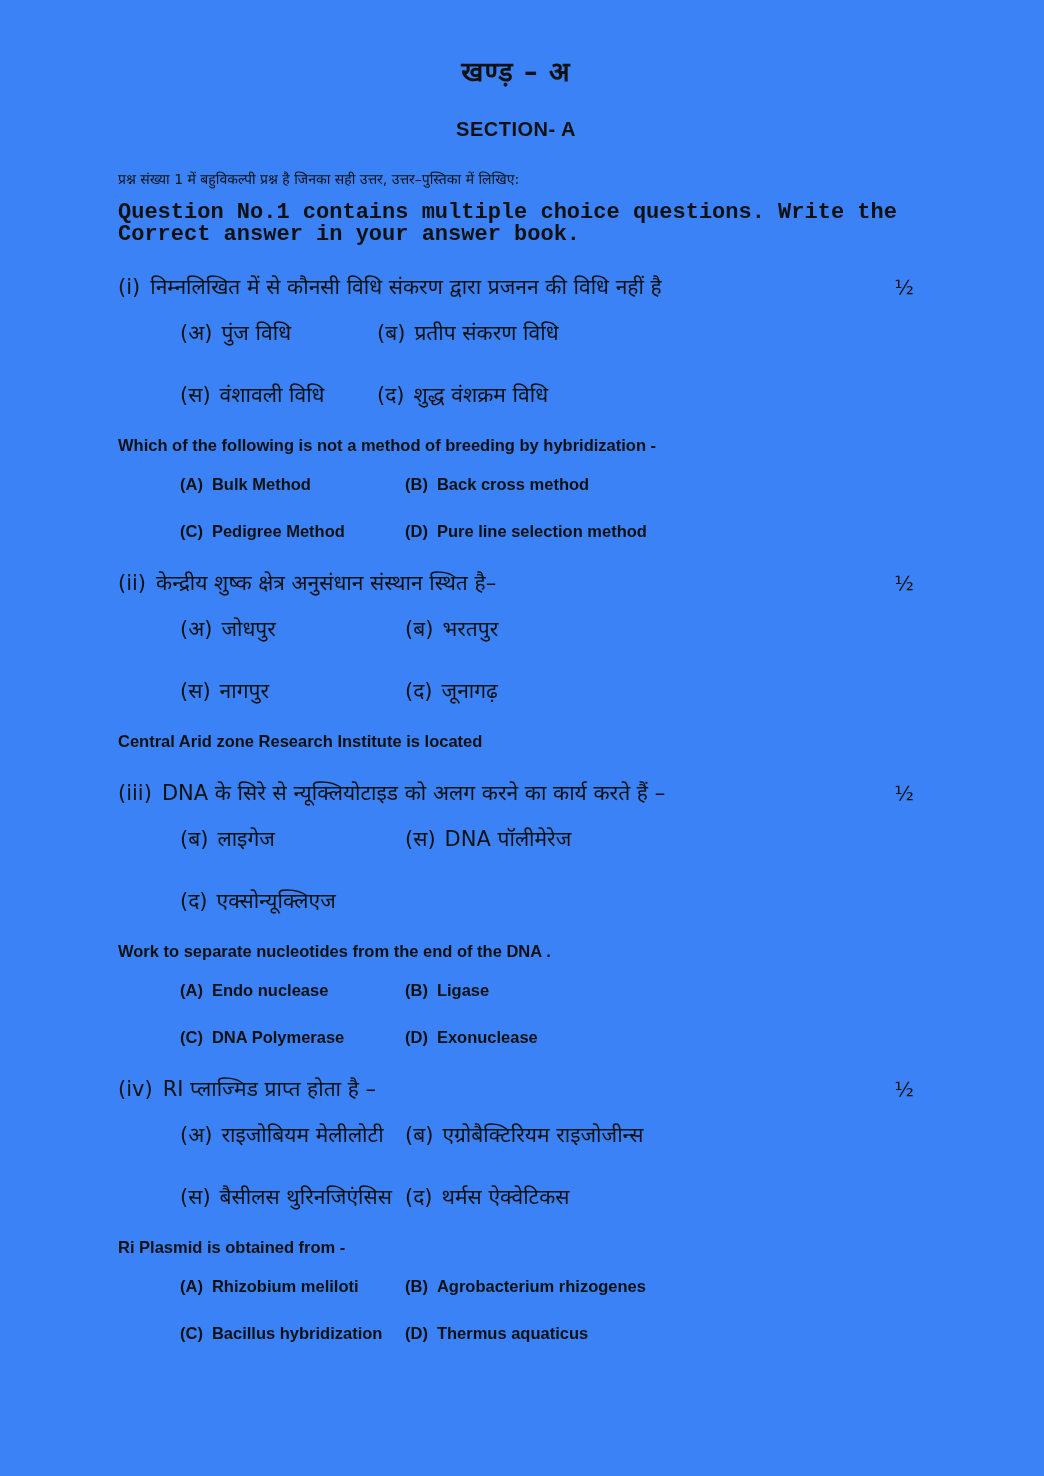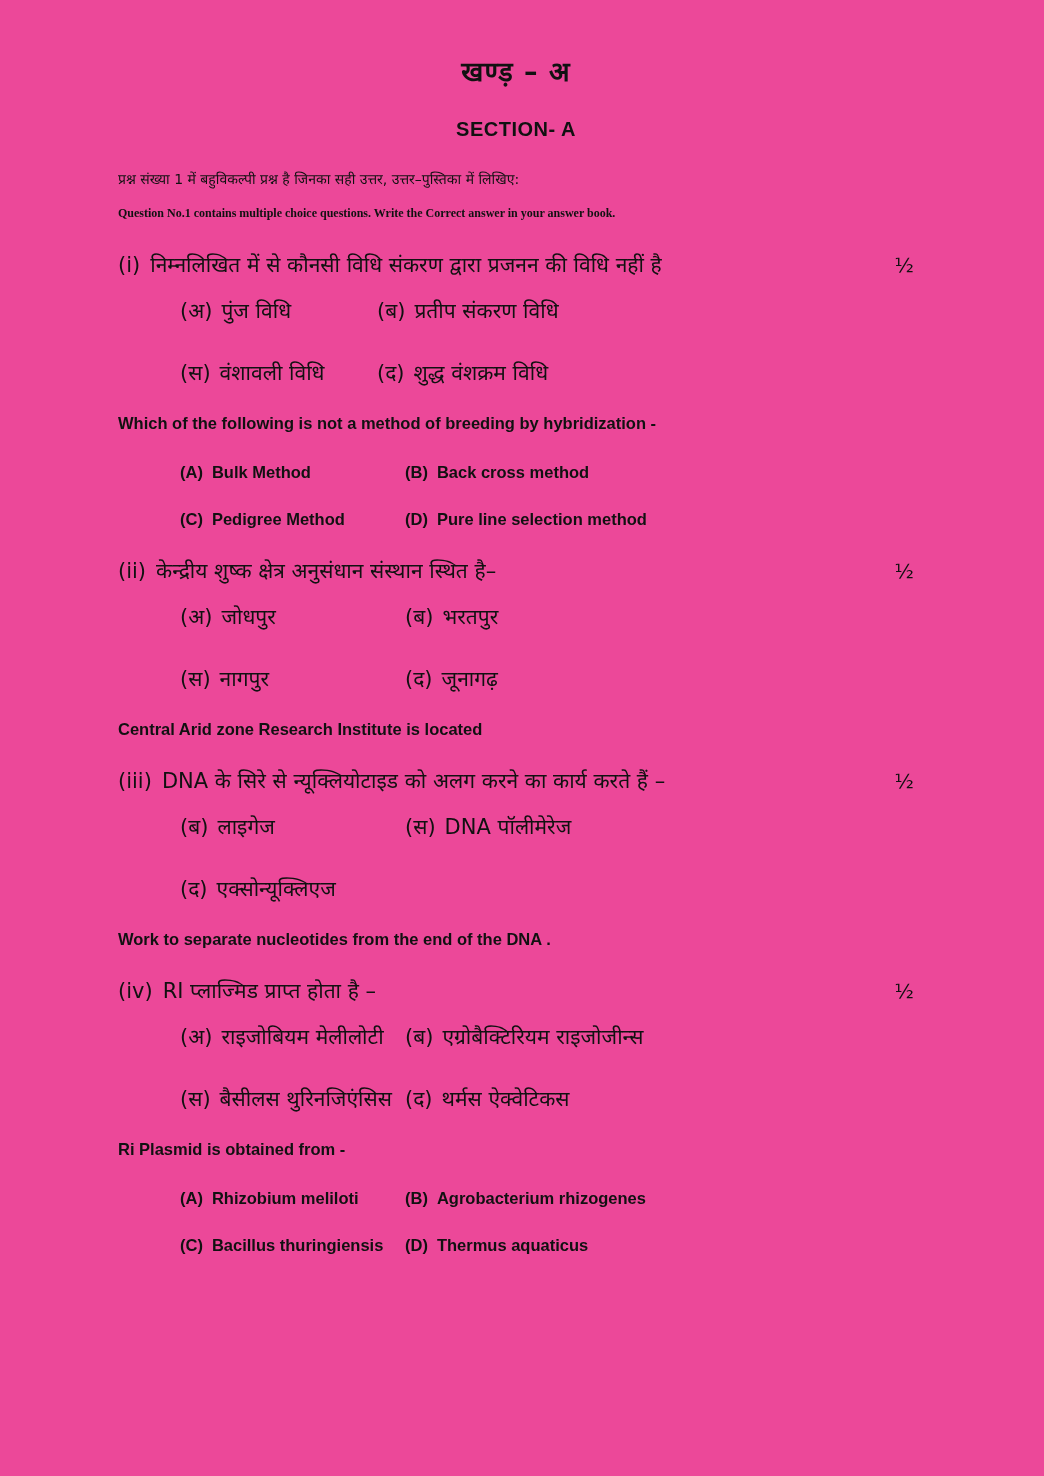--- a/index.html
+++ b/index.html
@@ -1,20 +1,20 @@
 <!DOCTYPE html>
 <html lang="hi"><head>
 <meta charset="utf-8">
 <style>
   html,body { margin:0; padding:0; background:#e8e8e8; }
   .page {
     position:relative;
     width:1044px; height:1476px;
     margin:0 auto;
-    background:#ec4899;
+    background:#3b82f6;
     color:#111111;
     box-sizing:border-box;
     padding:56px 130px 40px 118px;
     overflow:hidden;
   }
   .title-hi {
     font-family:"DejaVu Sans", sans-serif;
     font-size:27px; font-weight:700;
     text-align:center; margin:0; line-height:32px; letter-spacing:1px;
   }
@@ -22,22 +22,22 @@
     font-family:Liberation Sans, sans-serif;
     font-size:20px; font-weight:700;
     text-align:center; margin:30px 0 0 0; line-height:22px; letter-spacing:0.5px;
   }
   .instr-hi {
     font-family:"DejaVu Sans", sans-serif;
     font-size:14px; font-weight:500;
     margin:24px 0 0 0; line-height:30px;
   }
   .instr-en {
-    font-family:Liberation Serif, serif;
-    font-size:12px; font-weight:700;
+    font-family:Liberation Mono, monospace;
+    font-size:22px; font-weight:700;
     margin:8px 0 0 0; line-height:22px;
   }
   .stem-row {
     display:flex; align-items:flex-start;
     margin-top:26px; line-height:30px;
     font-family:"DejaVu Sans", sans-serif;
     font-size:21px; font-weight:500;
   }
   .qnum { margin-right:10px; white-space:nowrap; }
   .qtext { flex:1 1 auto; padding-right:16px; }
@@ -51,21 +51,21 @@
     row-gap:32px;
     margin:16px 0 0 62px;
   }
   .opts.hi {
     font-family:"DejaVu Sans", sans-serif;
     font-size:21px; font-weight:500; line-height:30px;
   }
   .opts.en {
     font-family:"Liberation Sans", sans-serif;
     font-size:16.5px; font-weight:700; line-height:21px;
-    margin-top:28px; row-gap:26px;
+    margin-top:18px; row-gap:26px;
   }
   .opts.cols-mid { grid-template-columns:197px 1fr; }
   .opts.cols-narrow { grid-template-columns:170px 1fr; }
   .opt { white-space:nowrap; }
   .olabel { margin-right:9px; }
   .stem-en {
     font-family:"Liberation Sans", sans-serif;
     font-size:16.5px; font-weight:700;
     margin:24px 0 0 0; line-height:22px;
   }
@@ -122,36 +122,42 @@
       <span class="qnum">(iii)</span>
       <span class="qtext">DNA के सिरे से न्यूक्लियोटाइड को अलग करने का कार्य करते हैं –</span>
       <span class="marks">½</span>
     </div>
     <div class="opts hi">
       <div class="opt"><span class="olabel">(ब)</span><span>लाइगेज</span></div>
       <div class="opt"><span class="olabel">(स)</span><span>DNA पॉलीमेरेज</span></div>
       <div class="opt"><span class="olabel">(द)</span><span>एक्सोन्यूक्लिएज</span></div>
     </div>
     <p class="stem-en">Work to separate nucleotides from the end of the DNA .</p>
+    <div class="opts en">
+      <div class="opt"><span class="olabel">(A)</span><span>Endo nuclease</span></div>
+      <div class="opt"><span class="olabel">(B)</span><span>Ligase</span></div>
+      <div class="opt"><span class="olabel">(C)</span><span>DNA Polymerase</span></div>
+      <div class="opt"><span class="olabel">(D)</span><span>Exonuclease</span></div>
+    </div>
   </section>
 
   <section>
     <div class="stem-row">
       <span class="qnum">(iv)</span>
       <span class="qtext">RI प्लाज्मिड प्राप्त होता है –</span>
       <span class="marks">½</span>
     </div>
     <div class="opts hi">
       <div class="opt"><span class="olabel">(अ)</span><span>राइजोबियम मेलीलोटी</span></div>
       <div class="opt"><span class="olabel">(ब)</span><span>एग्रोबैक्टिरियम राइजोजीन्स</span></div>
       <div class="opt"><span class="olabel">(स)</span><span>बैसीलस थुरिनजिएंसिस</span></div>
       <div class="opt"><span class="olabel">(द)</span><span>थर्मस ऐक्वेटिकस</span></div>
     </div>
     <p class="stem-en">Ri Plasmid is obtained from -</p>
     <div class="opts en">
       <div class="opt"><span class="olabel">(A)</span><span>Rhizobium meliloti</span></div>
       <div class="opt"><span class="olabel">(B)</span><span>Agrobacterium rhizogenes</span></div>
-      <div class="opt"><span class="olabel">(C)</span><span>Bacillus thuringiensis</span></div>
+      <div class="opt"><span class="olabel">(C)</span><span>Bacillus hybridization</span></div>
       <div class="opt"><span class="olabel">(D)</span><span>Thermus aquaticus</span></div>
     </div>
   </section>
 
 </div>
 
 </body></html>

